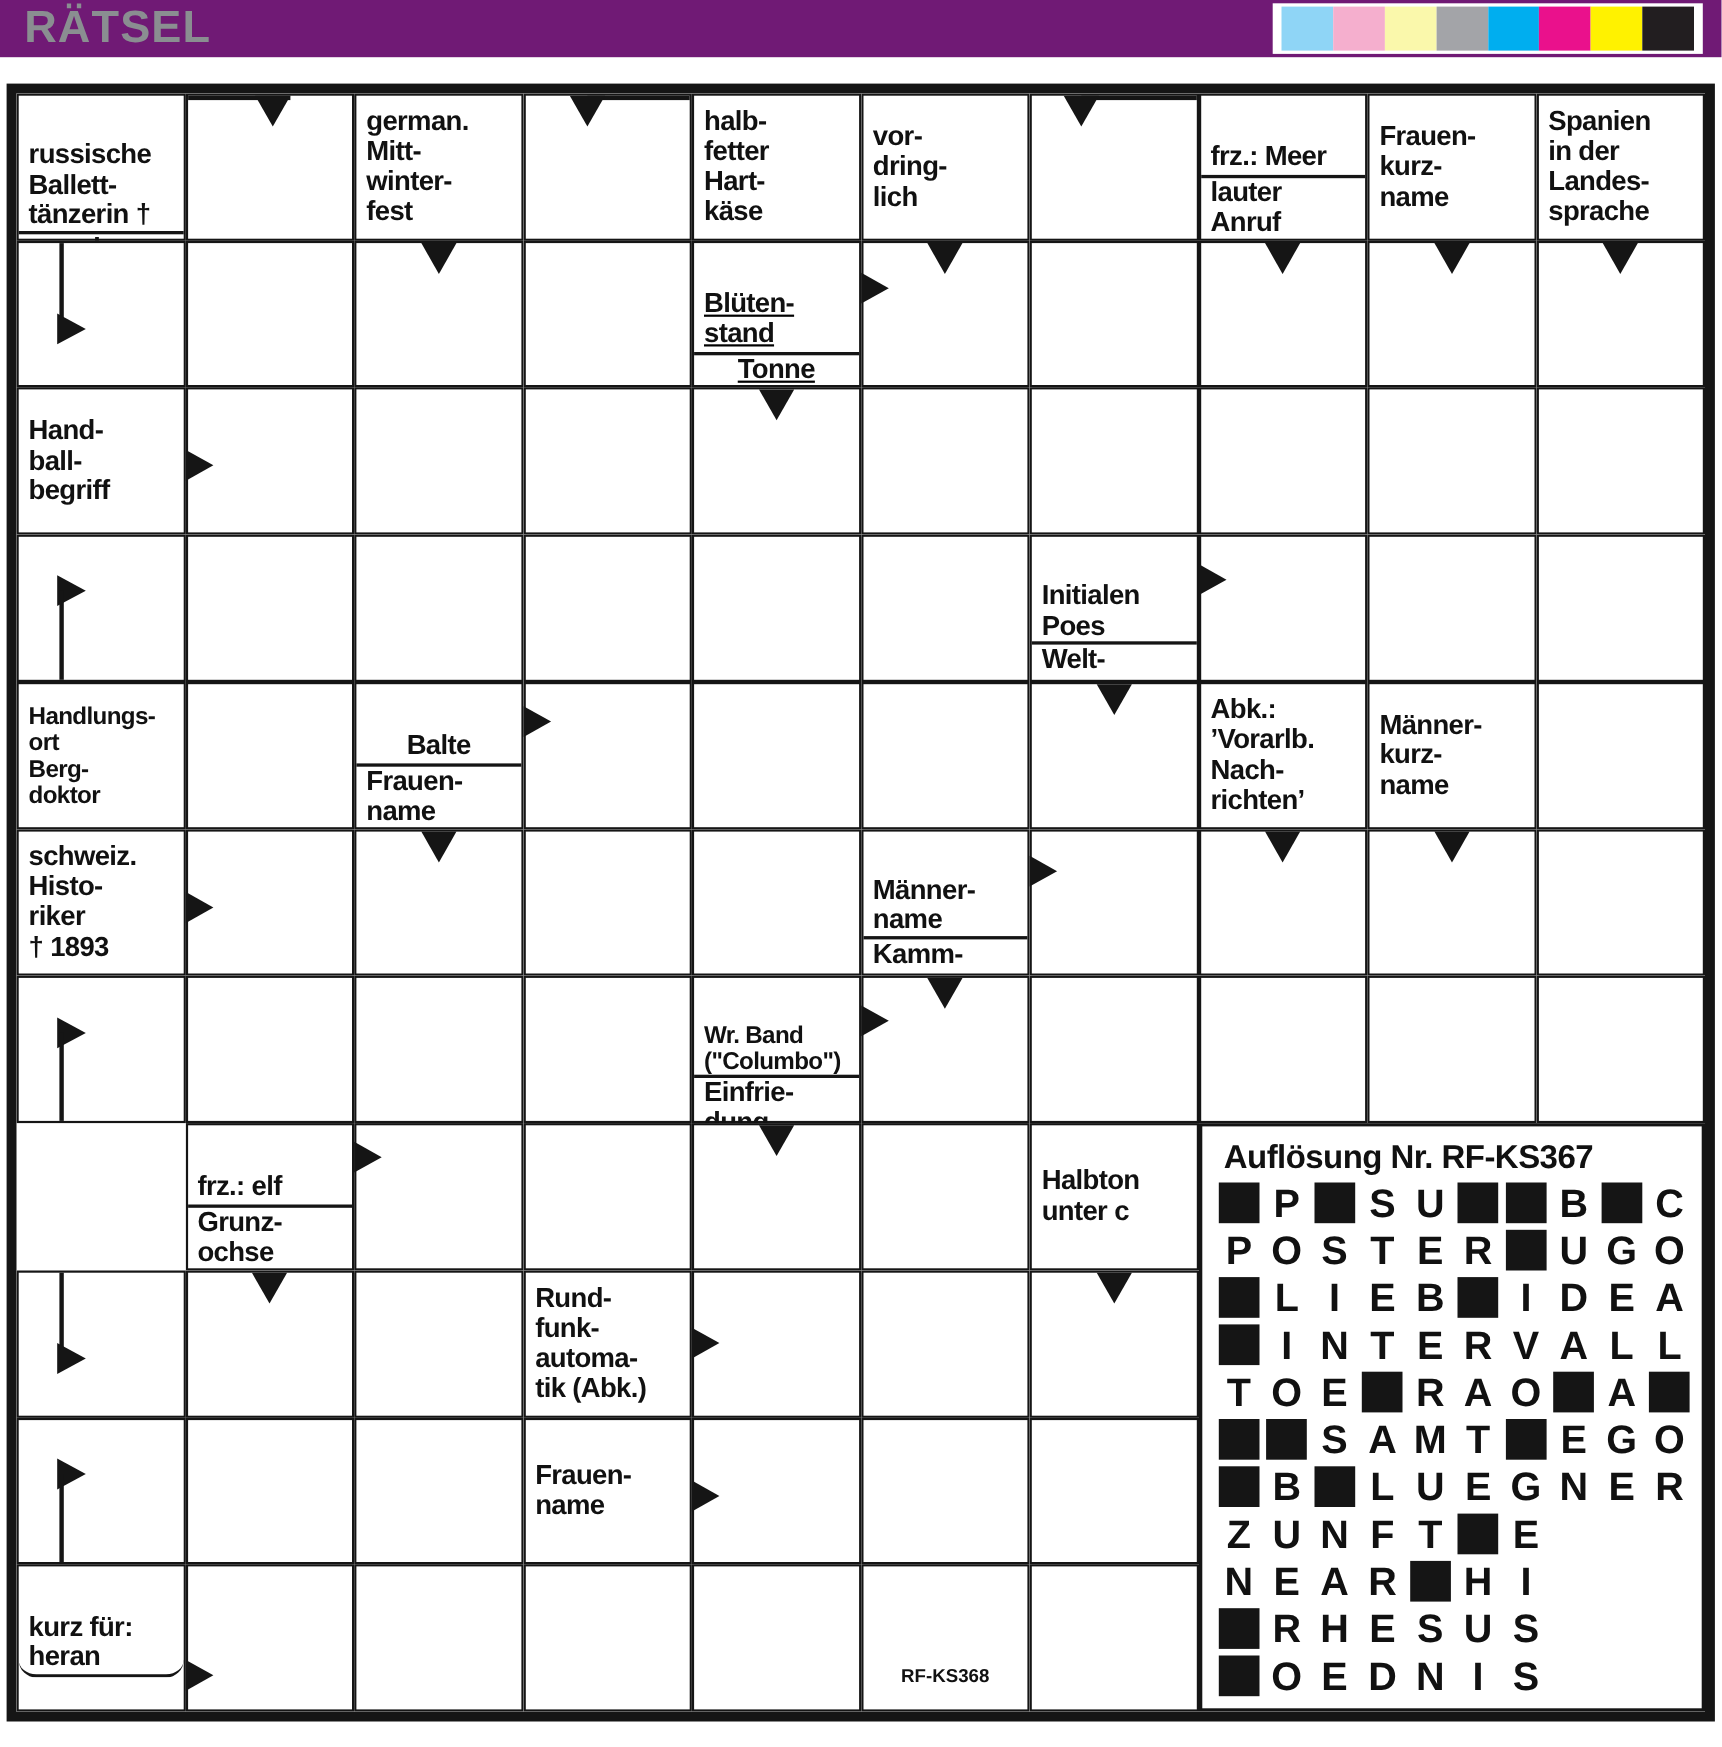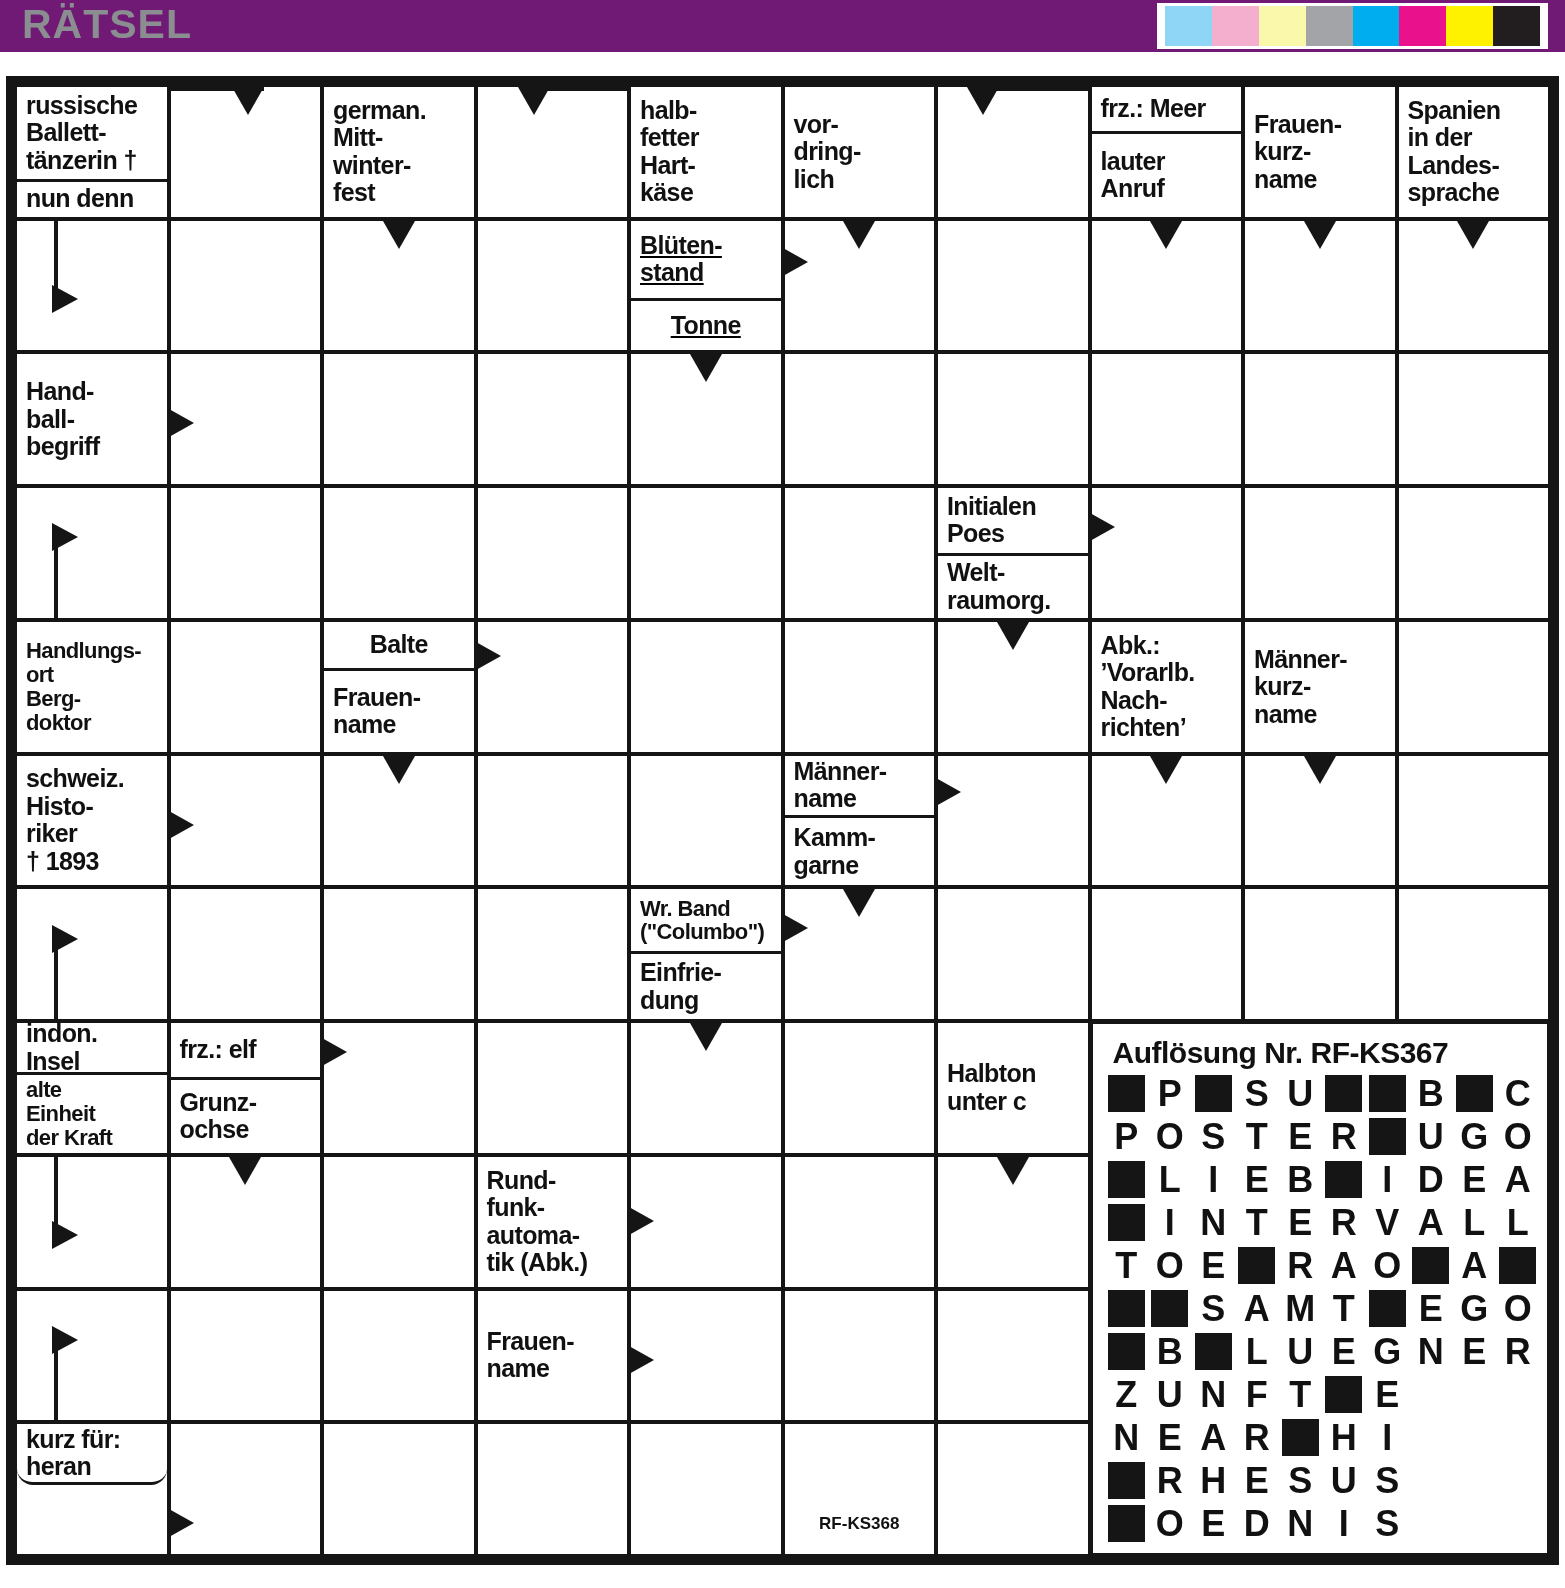--- a/index.html
+++ b/index.html
@@ -17,21 +17,21 @@
         border:9px solid #151515;box-sizing:border-box;display:grid;
         grid-template-columns:repeat(10,1fr);grid-template-rows:repeat(11,1fr);
         background:#fff;}
   .cell{border:2px solid #151515;position:relative;display:flex;flex-direction:column;
         background:#fff;min-width:0;min-height:0;}
   .clue{flex:1;display:flex;align-items:center;}
   .txt{white-space:pre-line;font-weight:bold;font-size:25px;line-height:1.1;
        letter-spacing:-0.6px;color:#111;padding-left:9px;}
   .txt.s{font-size:22px;line-height:1.08;}
   .txt.ctr{padding-left:0;width:100%;text-align:center;}
-  .sp-t{border-bottom:3px solid #151515;display:flex;align-items:center;box-sizing:border-box;}
+  .sp-t{border-bottom:3px solid #151515;display:flex;align-items:center;box-sizing:border-box;margin-top:40px;}
   .sp-b{flex:1;display:flex;align-items:center;}
   
   .ar{position:absolute;width:0;height:0;}
   .ar-down{border-left:16px solid transparent;border-right:16px solid transparent;
            border-top:28px solid #151515;top:0;}
   .ar-in{border-top:14px solid transparent;border-bottom:14px solid transparent;
          border-left:25px solid #151515;left:-2px;}
   .ar-hline{position:absolute;top:0;height:4px;background:#151515;}
   .ar-staff{position:absolute;width:4px;background:#151515;left:37px;}
   .ar-head{position:absolute;width:0;height:0;border-top:14px solid transparent;
@@ -474,31 +474,20 @@
       </div>
     </div>
     <div class="cell" style="grid-area: 7 / 6;">
       <span class="ar ar-down" style="left: calc(50% - 16px);"></span>
       <span class="ar ar-in" style="top: calc(24% - 6px);"></span>
     </div>
     <div class="cell" style="grid-area: 7 / 7;"></div>
     <div class="cell" style="grid-area: 7 / 8;"></div>
     <div class="cell" style="grid-area: 7 / 9;"></div>
     <div class="cell" style="grid-area: 7 / 10;"></div>
-    <div class="cell" style="grid-area: 8 / 1;">
-      <div class="sp-t" style="height: 40%;">
-        <div class="txt">indon.
-Insel</div>
-      </div>
-      <div class="sp-b">
-        <div class="txt s">alte
-Einheit
-der Kraft</div>
-      </div>
-    </div>
     <div class="cell" style="grid-area: 8 / 2;">
       <div class="sp-t" style="height: 44%;">
         <div class="txt">frz.: elf</div>
       </div>
       <div class="sp-b">
         <div class="txt">Grunz-
 ochse</div>
       </div>
     </div>
     <div class="cell" style="grid-area: 8 / 3;">

